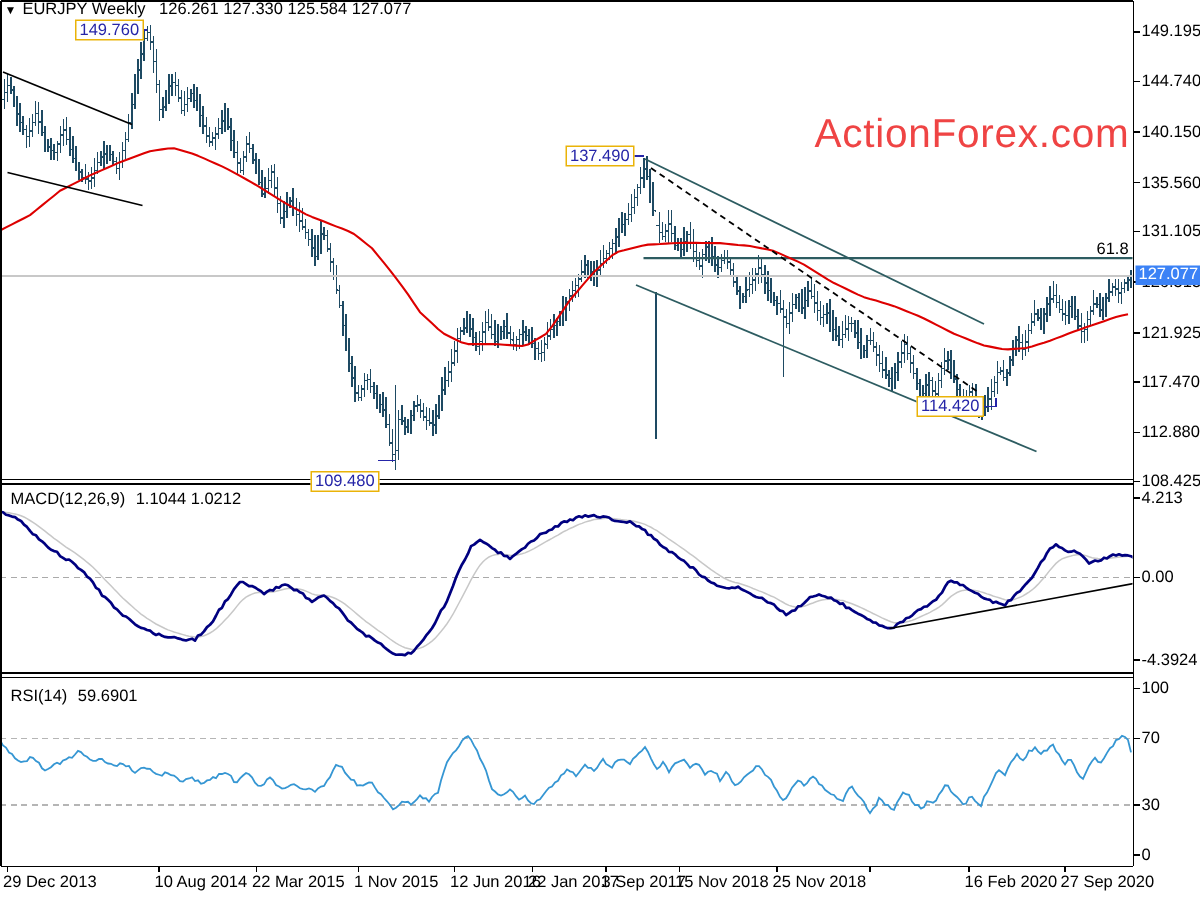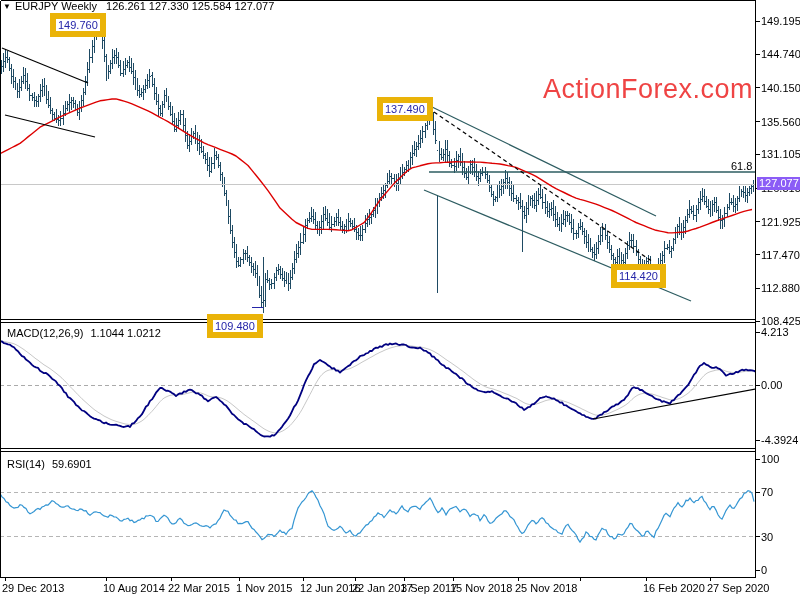--- a/index.html
+++ b/index.html
@@ -6,23 +6,23 @@
   #win{position:relative;width:800px;height:600px;background:#ffffff;overflow:hidden;
        font-family:"Liberation Sans",sans-serif;color:#000;}
   #chart-svg{position:absolute;left:0;top:0;z-index:1;}
   .txt{position:absolute;z-index:2;font-size:11px;line-height:13px;white-space:nowrap;}
   #watermark{position:absolute;left:543px;top:74px;z-index:0;font-size:27px;
              color:#ef4444;letter-spacing:0.5px;}
   #title-bar{left:3px;top:0px;display:flex;align-items:center;}
   #collapse-tri{font-size:8px;margin-right:4px;}
   #title-ohlc{margin-left:9px;}
   .tagbox{position:absolute;z-index:2;font-size:11px;line-height:12px;height:12px;
-          padding:0 2px;background:#fff;border:6px solid #eab308;color:#2525a8;}
+          padding:0 2px;background:#fff;border:1px solid #eab308;color:#2525a8;}
   #tag-current{position:absolute;z-index:3;left:757px;top:177px;width:41px;height:13px;
-               background:#8b5cf6;color:#fff;font-size:11px;line-height:13px;padding-left:2px;}
+               background:#3b82f6;color:#fff;font-size:11px;line-height:13px;padding-left:2px;}
   .axis-label{position:absolute;z-index:2;left:761px;font-size:11px;line-height:12px;}
   .date-label{position:absolute;z-index:2;top:582px;font-size:11px;}
   #fib-label{left:731px;top:160px;}
   #macd-head{left:7px;top:327px;}
   #rsi-head{left:7px;top:458px;}
   .hgap{margin-left:7px;}
 </style>
 </head>
 <body>
 

